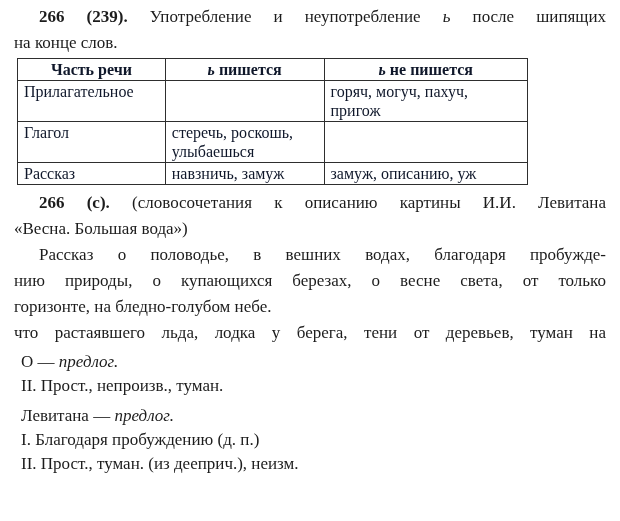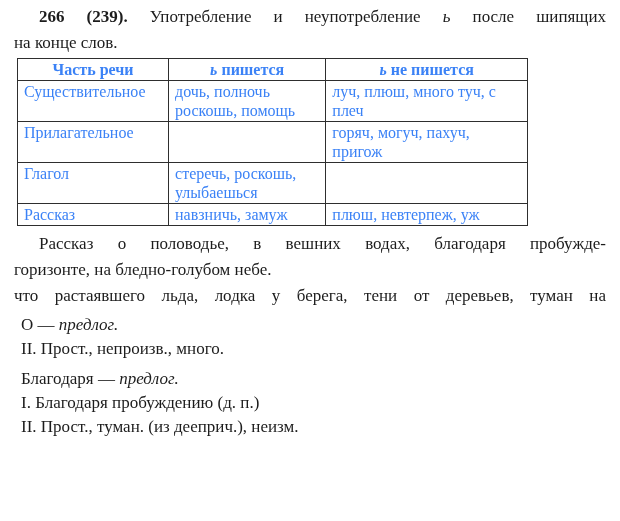--- a/index.html
+++ b/index.html
@@ -19,21 +19,21 @@
   .indent { padding-left: 25px; }
   b { font-weight: bold; }
   i { font-style: italic; }
 
   
   table.tbl {
     border-collapse: collapse;
     width: 511px;
     margin: 2px 0 5px 3px;
     font-size: 16px;
-    color: #3b82f6;
+    color: #0f172a;
   }
   table.tbl th, table.tbl td {
     border: 1.5px solid #2e2e2e;
     vertical-align: top;
     padding: 1px 6px;
     line-height: 19px;
     text-align: left;
   }
   table.tbl th {
     font-weight: bold;
@@ -65,55 +65,54 @@
   <table class="tbl">
     <thead>
       <tr>
         <th class="col-part">Часть речи</th>
         <th class="col-written"><i>ь</i> <span>пишется</span></th>
         <th class="col-notwritten"><i>ь</i> <span>не пишется</span></th>
       </tr>
     </thead>
     <tbody>
       <tr>
-        <td class="pre">Существительное</td>
-        <td class="pre">дочь, полночь
-роскошь, помощь</td>
-        <td class="pre">луч, плюш, много туч, с плеч</td>
-      </tr>
-      <tr>
         <td class="pre">Прилагательное</td>
         <td class="pre"></td>
         <td class="pre">горяч, могуч, пахуч, пригож</td>
       </tr>
       <tr>
         <td class="pre">Глагол</td>
         <td class="pre">стеречь, роскошь,
 улыбаешься</td>
         <td class="pre"></td>
       </tr>
       <tr>
         <td class="pre">Рассказ</td>
         <td class="pre">навзничь, замуж</td>
-        <td class="pre">плюш, невтерпеж, уж</td>
+        <td class="pre">замуж, описанию, уж</td>
       </tr>
     </tbody>
   </table>
 
+  <div class="sec">
+    <div class="line just indent"><b>266 (с).</b> <span>(словосочетания к описанию картины И.И. Левитана</span></div>
+    <div class="line">«Весна. Большая вода»)</div>
+  </div>
 
   <div class="para">
     <div class="line just indent">Рассказ о половодье, в вешних водах, благодаря пробужде-</div>
+    <div class="line just">нию природы, о купающихся березах, о весне света, от только</div>
     <div class="line">горизонте, на бледно-голубом небе.</div>
     <div class="line just">что растаявшего льда, лодка у берега, тени от деревьев, туман на</div>
   </div>
 
   <div class="morph">
     <div class="line"><span>О</span> <span>—</span> <i>предлог.</i></div>
-    <div class="line">II. Прост., непроизв., много.</div>
+    <div class="line">II. Прост., непроизв., туман.</div>
   </div>
 
   <div class="morph morph2">
-    <div class="line"><span>Благодаря</span> <span>—</span> <i>предлог.</i></div>
+    <div class="line"><span>Левитана</span> <span>—</span> <i>предлог.</i></div>
     <div class="line">I. Благодаря пробуждению (д. п.)</div>
     <div class="line">II. Прост., туман. (из дееприч.), неизм.</div>
   </div>
 
 </div>
 
 </body></html>

